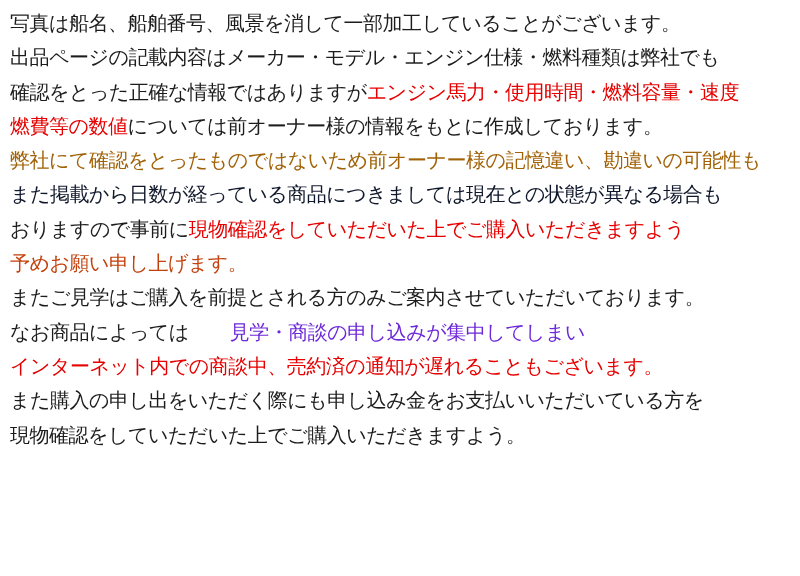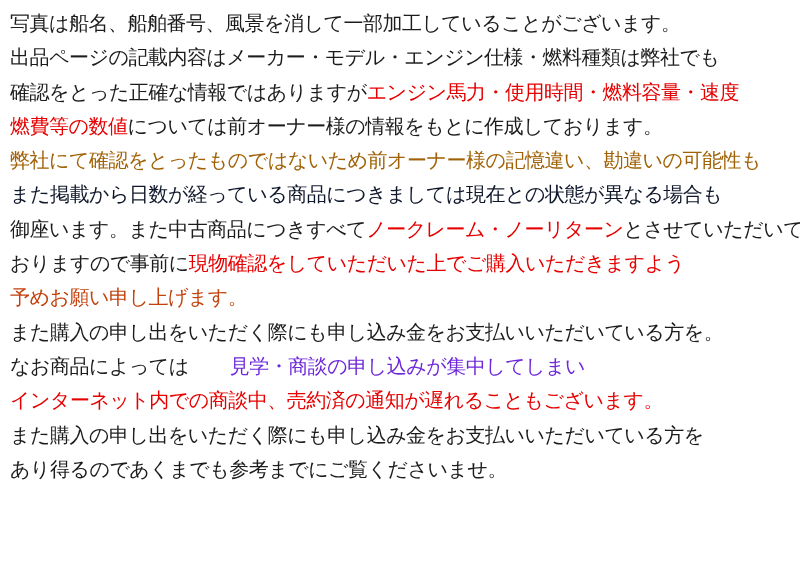--- a/index.html
+++ b/index.html
@@ -33,22 +33,21 @@
 <body style="background: rgb(255, 255, 255);">
 
 <div class="page">
   <div id="notice" class="notice">
       <p class="line"><span class="seg-black" style="color: rgb(28, 28, 28);">写真は船名、船舶番号、風景を消して一部加工していることがございます。</span></p>
       <p class="line"><span class="seg-black" style="color: rgb(28, 28, 28);">出品ページの記載内容はメーカー・モデル・エンジン仕様・燃料種類は弊社でも</span></p>
       <p class="line"><span class="seg-black" style="color: rgb(28, 28, 28);">確認をとった正確な情報ではありますが</span><span class="seg-red" style="color: rgb(230, 0, 0); text-align: right;">エンジン馬力・使用時間・燃料容量・速度</span></p>
       <p class="line"><span class="seg-red" style="color: rgb(230, 0, 0);">燃費等の数値</span><span class="seg-black" style="color: rgb(28, 28, 28);">については前オーナー様の情報をもとに作成しております。</span></p>
       <p class="line"><span class="seg-red" style="color: #a16207;">弊社にて確認をとったものではないため前オーナー様の記憶違い、勘違いの可能性も</span></p>
       <p class="line"><span class="seg-black" style="color: #0f172a;">また掲載から日数が経っている商品につきましては現在との状態が異なる場合も</span></p>
-      <p class="line"><span class="seg-black" style="color: rgb(28, 28, 28);">御座います。また中古商品につきすべて</span><span class="seg-red" style="color: rgb(230, 0, 0);">ノークレーム・ノーリターン</span><span class="seg-black" style="color: rgb(28, 28, 28);">とさせていただいて</span></p>
       <p class="line"><span class="seg-black" style="color: rgb(28, 28, 28);">おりますので事前に</span><span class="seg-red" style="color: rgb(230, 0, 0);">現物確認をしていただいた上でご購入いただきますよう</span></p>
       <p class="line"><span class="seg-black" style="color: #c2410c;">予めお願い申し上げます。</span></p>
-      <p class="line"><span class="seg-black" style="color: rgb(28, 28, 28);">また購入の申し出をいただく際にも申し込み金をお支払いいただいている方を。</span></p>
+      <p class="line"><span class="seg-black" style="color: rgb(28, 28, 28);">またご見学はご購入を前提とされる方のみご案内させていただいております。</span></p>
       <p class="line"><span class="seg-black" style="color: rgb(28, 28, 28);">なお商品によっては</span><span class="seg-red" style="color: #6d28d9; margin-left: 41px;">見学・商談の申し込みが集中してしまい</span></p>
       <p class="line"><span class="seg-red" style="color: rgb(230, 0, 0);">インターネット内での商談中、売約済の通知が遅れることもございます。</span></p>
       <p class="line"><span class="seg-black" style="color: rgb(28, 28, 28); text-align: center;">また購入の申し出をいただく際にも申し込み金をお支払いいただいている方を</span></p>
-      <p class="line"><span class="seg-black" style="color: rgb(28, 28, 28);">あり得るのであくまでも参考までにご覧くださいませ。</span></p>
+      <p class="line"><span class="seg-black" style="color: rgb(28, 28, 28);">現物確認をしていただいた上でご購入いただきますよう。</span></p>
     </div>
 </div>
 
 </body></html>

